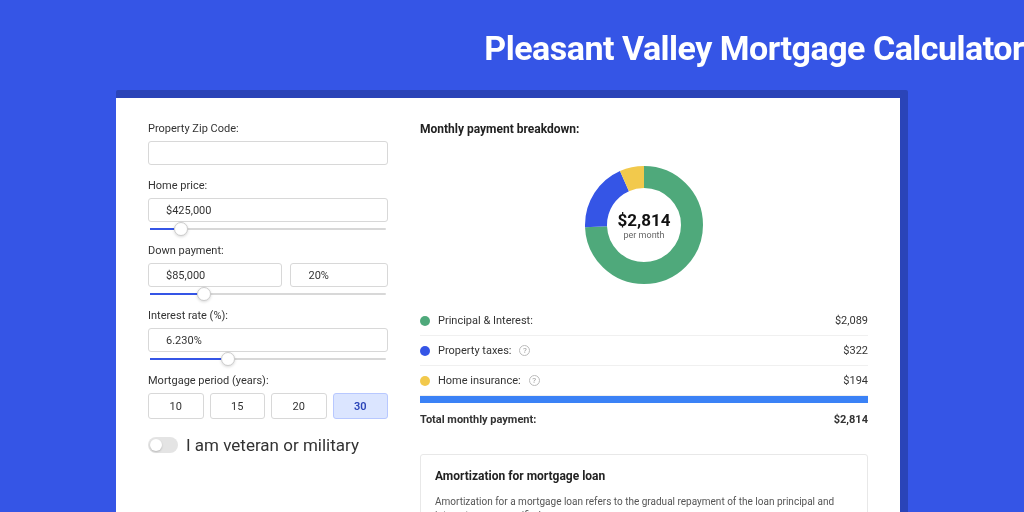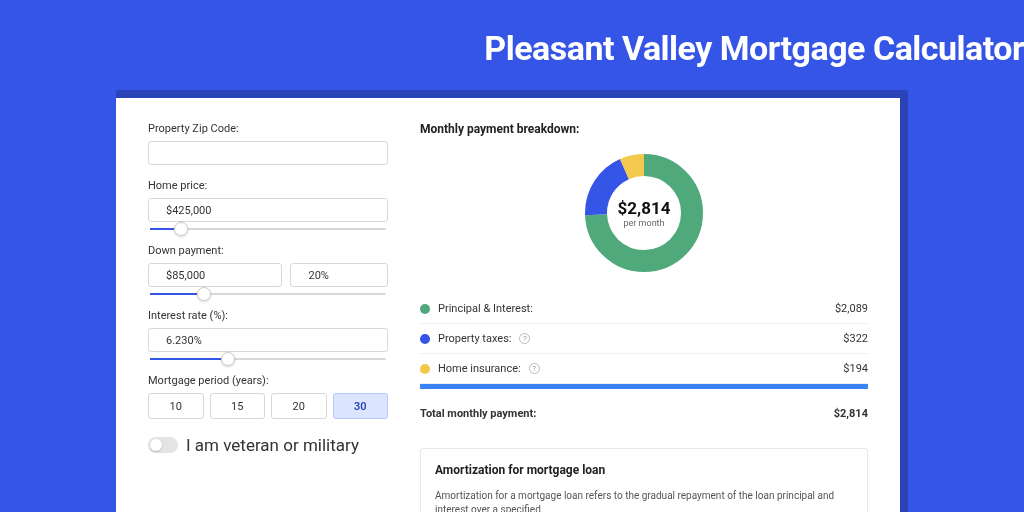--- a/index.html
+++ b/index.html
@@ -18,28 +18,28 @@
   .split-row { display: flex; gap: 8px; }
   .split-row .text-input:first-child { flex: 1.6; }
   .split-row .text-input:last-child { flex: 1; }
   .period-row { display: flex; gap: 6px; }
   .period-btn { flex: 1; height: 26px; border: 1px solid #d8d8d8; background: #fff; font-size: 11px; color: #333; border-radius: 3px; cursor: pointer; }
   .period-btn.active { background: #dbe5ff; border-color: #b8c8ff; color: #2a44b8; font-weight: 600; }
   .toggle-row { display: flex; align-items: center; gap: 8px; margin-top: 16px; }
   .toggle { width: 30px; height: 16px; background: #e4e4e4; border-radius: 8px; position: relative; }
   .toggle-knob { width: 12px; height: 12px; background: #fff; border-radius: 50%; position: absolute; top: 2px; left: 2px; box-shadow: 0 1px 2px rgba(0,0,0,0.2); }
   .toggle-label { font-size: 17px; color: #333; }
-  .section-title { font-size: 12px; font-weight: 700; color: #222; margin-bottom: 16px; }
+  .section-title { font-size: 12px; font-weight: 700; color: #222; margin-bottom: 28px; }
   .donut-wrap { display: flex; justify-content: center; margin-bottom: 20px; }
   .donut { position: relative; width: 122px; height: 122px; }
   .donut-center { position: absolute; top: 50%; left: 50%; transform: translate(-50%,-50%); text-align: center; }
   .donut-amount { font-size: 17px; font-weight: 700; color: #111; }
   .donut-sub { font-size: 9px; color: #666; }
   .legend-row { display: flex; justify-content: space-between; align-items: center; padding: 8px 0; border-bottom: 1px solid #f0f0f0; }
-  .legend-row.total { border-top: 5px solid #3b82f6; border-bottom: none; padding-top: 18px; }
+  .legend-row.total { border-top: 7px solid #3b82f6; border-bottom: none; padding-top: 10px; }
   .legend-row.total .legend-label, .legend-row.total .legend-value { font-weight: 700; }
   .legend-left { display: flex; align-items: center; gap: 8px; }
   .dot { width: 10px; height: 10px; border-radius: 50%; flex-shrink: 0; }
   .dot.green { background: #4fa97b; }
   .dot.blue { background: #3555e6; }
   .dot.yellow { background: #f2c94c; }
   .legend-label { font-size: 11px; color: #333; }
   .legend-value { font-size: 11px; color: #333; }
   .info-icon { width: 11px; height: 11px; border: 1px solid #bbb; border-radius: 50%; font-size: 8px; color: #999; display: inline-flex; align-items: center; justify-content: center; }
   .amort-card { border: 1px solid #e8e8e8; border-radius: 3px; padding: 14px; margin-top: 20px; }

